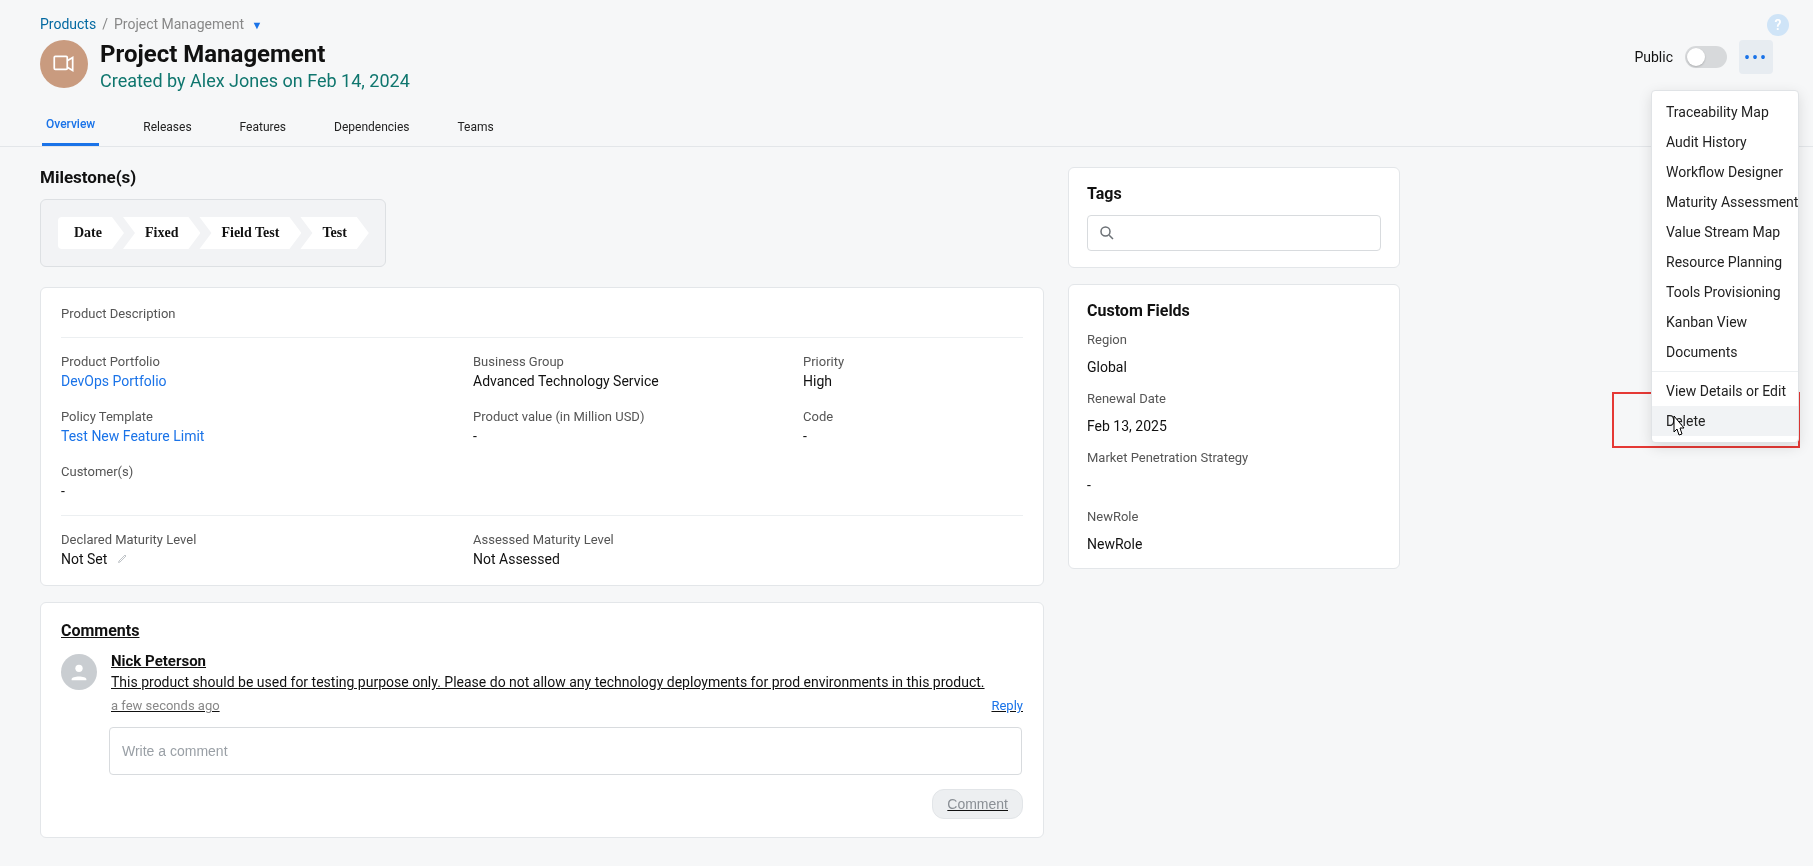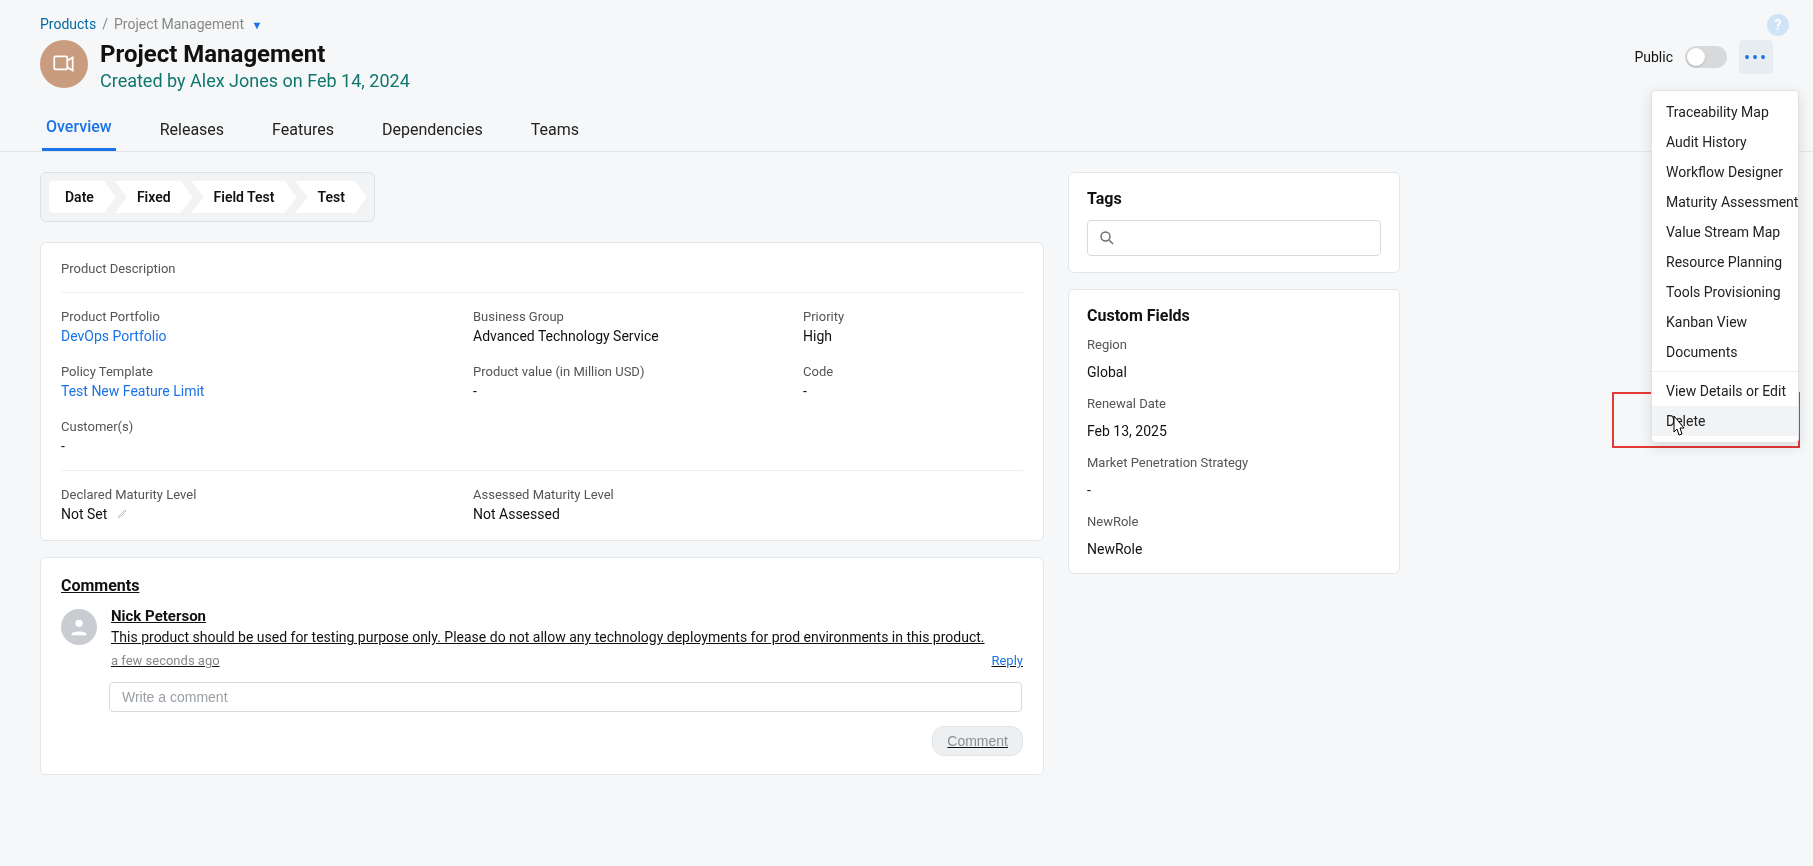--- a/index.html
+++ b/index.html
@@ -22,31 +22,31 @@
   .title-block h1 { font-size:24px; font-weight:700; color:#111; }
   .title-block .subtitle { font-size:18px; color:#0f766e; margin-top:2px; }
   .header-right { margin-left:auto; display:flex; align-items:center; gap:12px; }
   .public-label { font-size:14px; color:#111; }
   .toggle { width:42px; height:22px; border-radius:11px; background:#d7d9db; position:relative; }
   .toggle::after { content:""; position:absolute; top:2px; left:2px; width:18px; height:18px; border-radius:50%; background:#fff; box-shadow:0 1px 2px rgba(0,0,0,.2); }
   .more-btn { width:34px; height:34px; border-radius:4px; background:#e7ecf1; display:flex; align-items:center; justify-content:center; color:#1a73e8; font-size:18px; letter-spacing:2px; }
 
   
   .tabs { display:flex; align-items:flex-end; gap:40px; padding:18px 0 0 42px; border-bottom:1px solid #e3e6e9; margin-top:8px; }
-  .tab { padding:0 4px 12px 4px; font-size:16px; color:#222; cursor:pointer; }
+  .tab { padding:0 4px 12px 4px; font-size:12px; color:#222; cursor:pointer; }
   .tab.active { color:#1a73e8; border-bottom:3px solid #1a73e8; font-weight:500; }
 
   
   .body-wrap { display:flex; gap:24px; padding:20px 40px 0 40px; }
   .col-main { width:1004px; }
   .col-side { width:332px; flex-shrink:0; }
 
   
   .section-title { font-size:17px; font-weight:700; margin-bottom:12px; color:#111; }
-  .milestone-wrap { display:inline-flex; border:1px solid #dde0e3; border-radius:6px; background:#f2f3f5; padding:8px; }
+  .milestone-wrap { display:inline-flex; border:1px solid #dde0e3; border-radius:6px; background:#f2f3f5; padding:17px;font-family:Liberation Serif, serif; }
   .mstep { position:relative; background:#fff; height:32px; display:flex; align-items:center; padding:0 22px 0 22px; font-size:14px; font-weight:600; margin-right:-1px; clip-path: polygon(0 0, calc(100% - 12px) 0, 100% 50%, calc(100% - 12px) 100%, 0 100%, 12px 50%); }
   .mstep:first-child { clip-path: polygon(0 0, calc(100% - 12px) 0, 100% 50%, calc(100% - 12px) 100%, 0 100%); padding-left:16px; border-top-left-radius:4px; border-bottom-left-radius:4px; }
   .mstep:last-child { border-top-right-radius:4px; border-bottom-right-radius:4px; }
 
   
   .card { border:1px solid #e3e6e9; border-radius:6px; background:#fff; padding:18px 20px; }
   .card + .card { margin-top:16px;text-decoration:underline; }
 
   .desc-label { font-size:13px; color:#555; }
   .desc-text { font-size:14px; color:#111; margin-top:4px; }
@@ -60,21 +60,21 @@
 
   
   .comment-row { display:flex; gap:14px; margin-top:12px; }
   .avatar { width:36px; height:36px; border-radius:50%; background:#c9cdd1; display:flex; align-items:center; justify-content:center; color:#fff; flex-shrink:0; margin-top:2px; }
   .c-body { flex:1; }
   .c-author { font-weight:700; font-size:15px; }
   .c-text { font-size:14px; margin-top:4px; }
   .c-meta { display:flex; justify-content:space-between; margin-top:8px; font-size:13px; color:#888; }
   .c-reply { color:#1a73e8; }
   .comment-input { width:100%; margin-top:14px; }
-  .comment-input .inp { width:913px; margin-left:48px; height:30px; border:1px solid #d8dbde; border-radius:4px; padding:0 12px; font-size:14px; color:#111; }
+  .comment-input .inp { width:913px; margin-left:48px; height:48px; border:1px solid #d8dbde; border-radius:4px; padding:0 12px; font-size:14px; color:#111; }
   .comment-input .inp::placeholder { color:#9aa0a6; }
   .comment-actions { display:flex; justify-content:flex-end; margin-top:14px; }
   .comment-btn { background:#edeff1; border:1px solid #e2e5e8; color:#8a8f95; padding:6px 14px; border-radius:12px; font-size:14px; }
 
   
   .side-card { border:1px solid #e3e6e9; border-radius:6px; background:#fff; padding:16px 18px; margin-bottom:16px; }
   .side-title { font-size:16px; font-weight:700; margin-bottom:12px; }
   .search-box { display:flex; align-items:center; border:1px solid #d8dbde; border-radius:4px; height:36px; padding:0 10px; }
   .search-box svg { flex-shrink:0; }
   .search-box input { border:none; outline:none; flex:1; margin-left:8px; font-size:14px; }
@@ -130,20 +130,21 @@
     <div class="tab active">Overview</div>
     <div class="tab">Releases</div>
     <div class="tab">Features</div>
     <div class="tab">Dependencies</div>
     <div class="tab">Teams</div>
   </div>
 
   <div class="body-wrap">
     <div class="col-main">
       
+      <div class="section-title">Milestone(s)</div>
       <div class="milestone-wrap">
         <div class="mstep">Date</div>
         <div class="mstep">Fixed</div>
         <div class="mstep">Field Test</div>
         <div class="mstep">Test</div>
       </div>
 
       
       <div class="card" style="margin-top:20px;">
         <div class="desc-label">Product Description</div>

